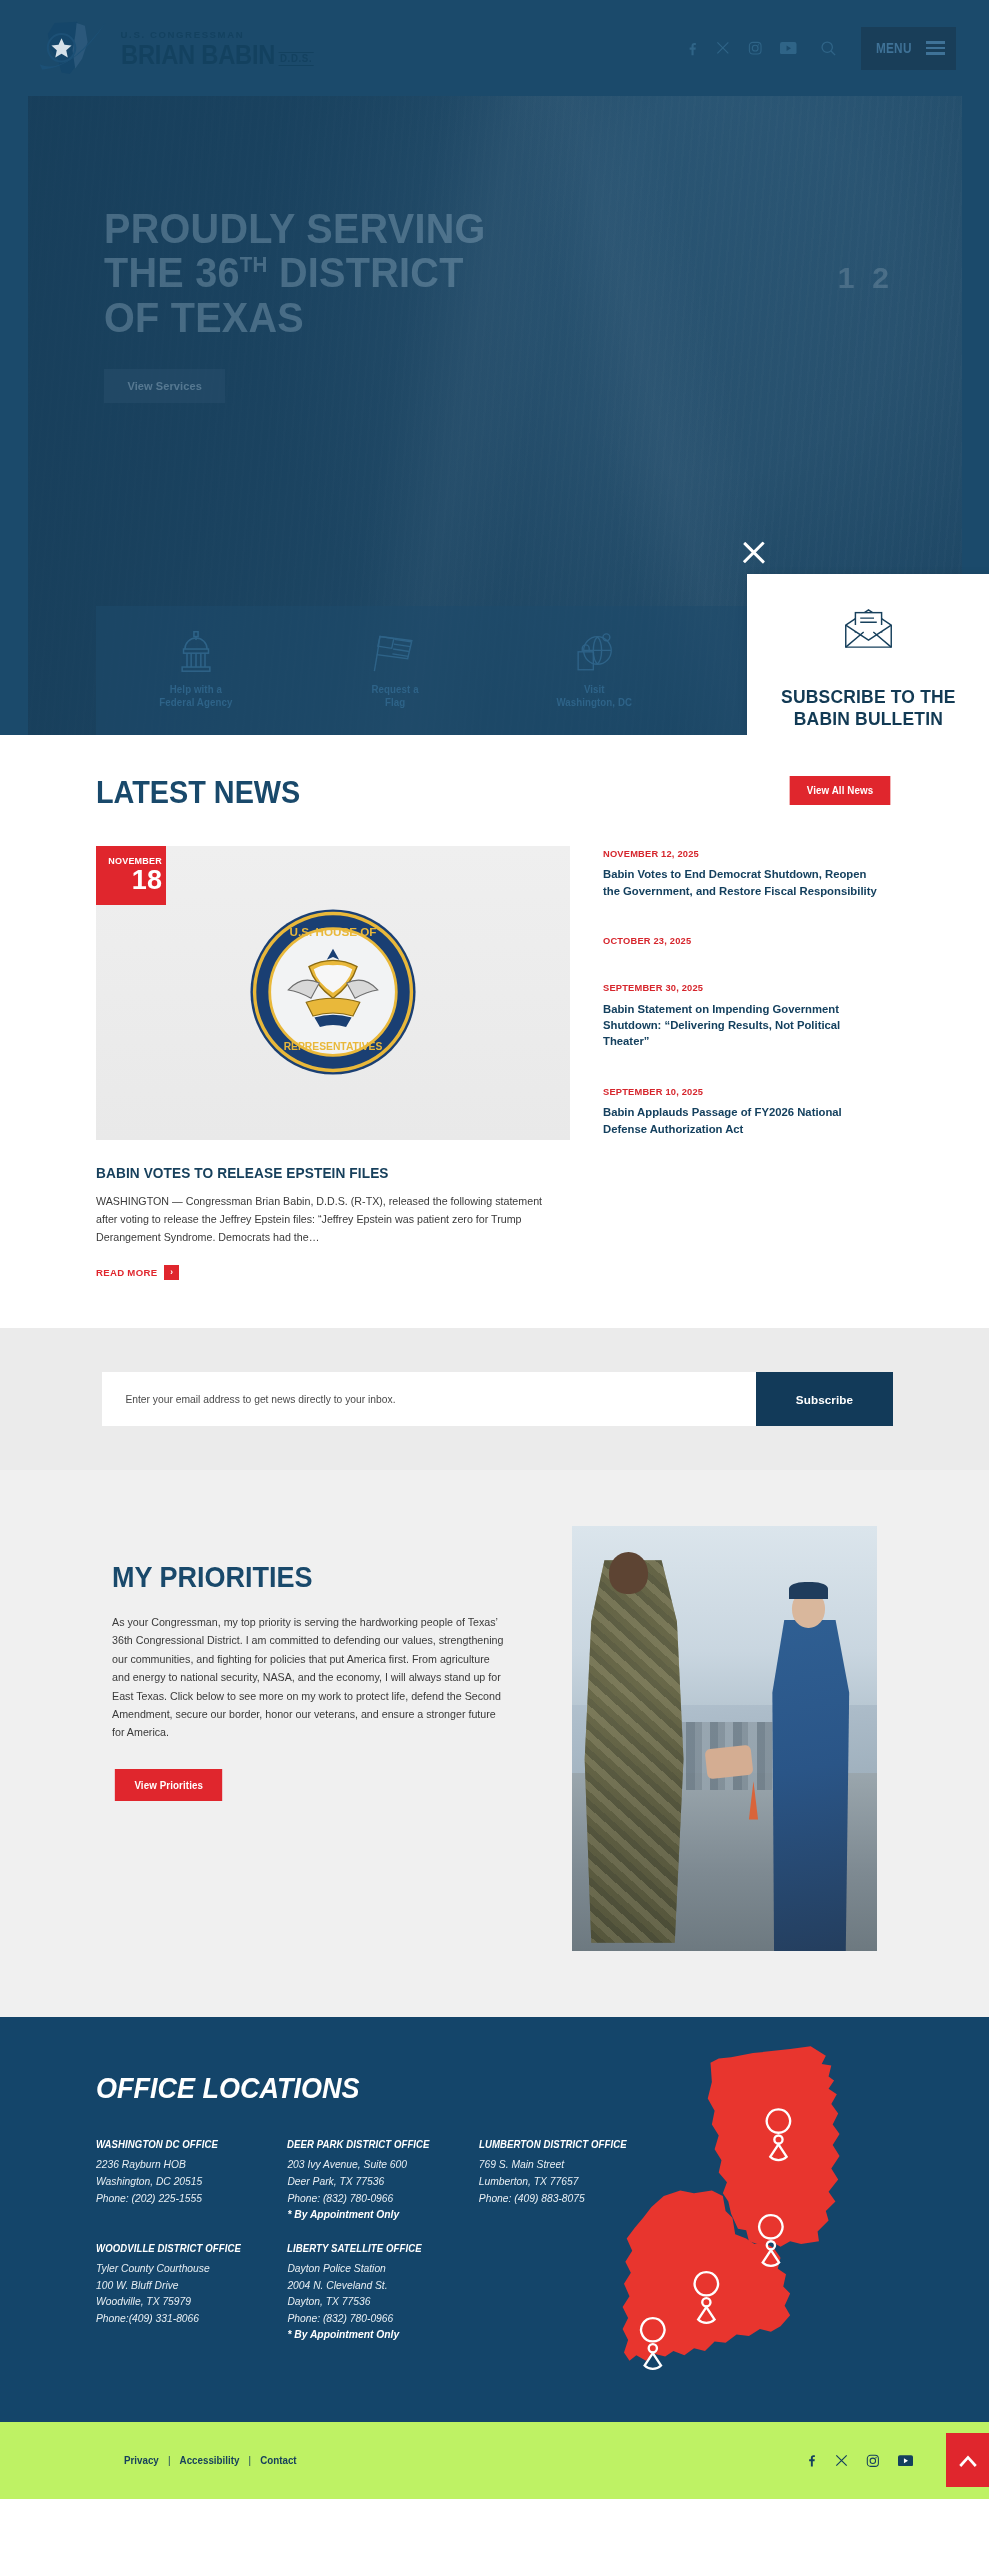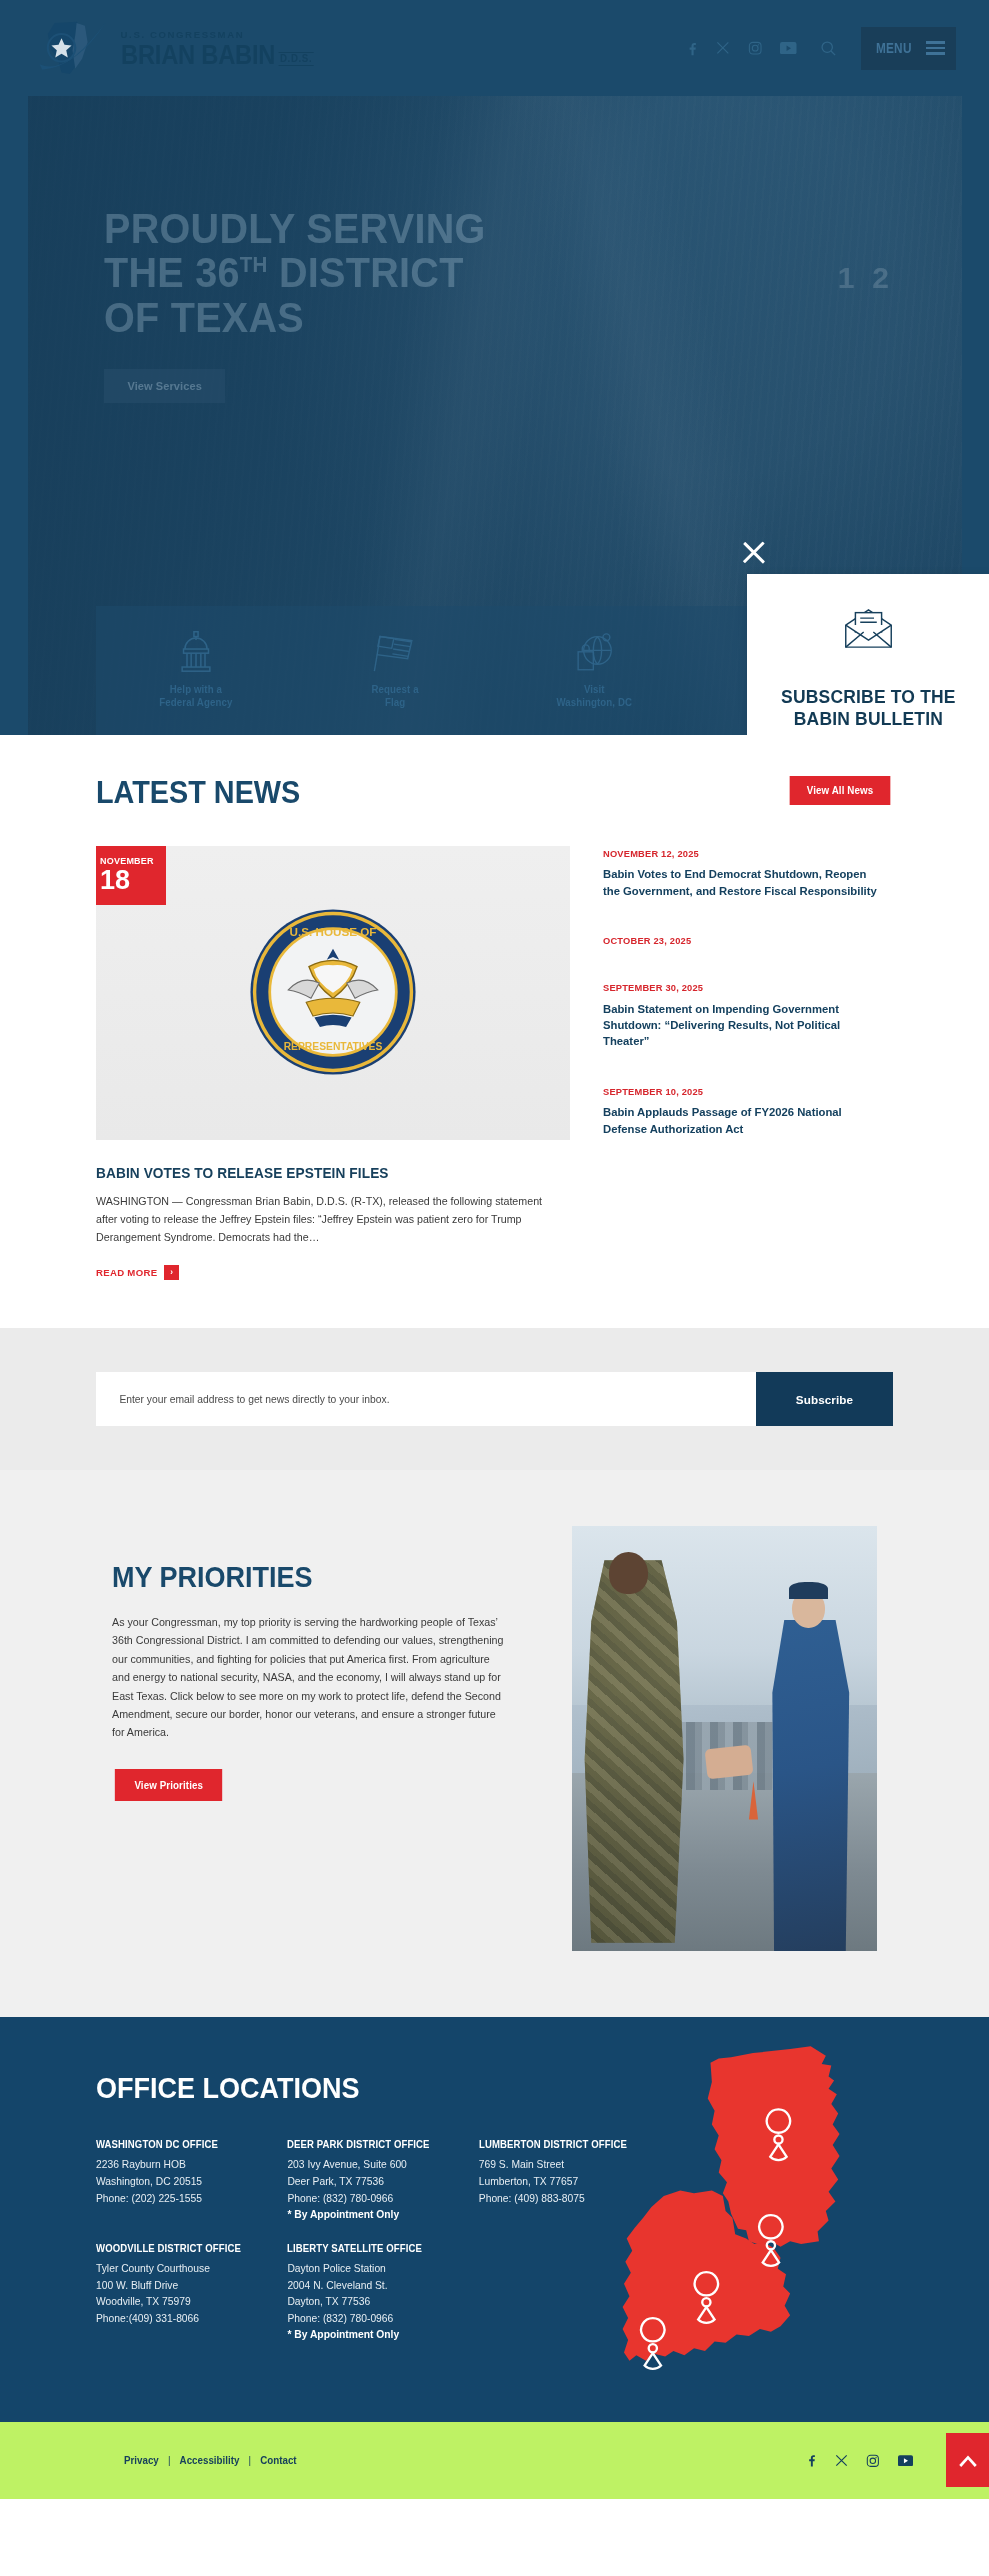--- a/index.html
+++ b/index.html
@@ -147,21 +147,21 @@
   }
   .news-body { display:flex; gap:33px; margin-top:38px; }
   .feature { width:474px; position:relative; }
   .feature-media {
     position:relative; height:294px;
     background:linear-gradient(180deg,#efefef 0%,#e9e9e9 100%);
     display:flex; align-items:center; justify-content:center;
   }
   .date-badge {
     position:absolute; top:0; left:0; background:#e0262d; color:#fff;
-    width:70px; padding:9.6px 4.1px 11px; text-align:left; z-index:3;
+    width:70px; padding:9.6px 4.1px 11px; text-align:right; z-index:3;
   }
   .date-badge .dm { font-size:9px; font-weight:800; letter-spacing:0.2px; display:block; }
   .date-badge .dd { font-size:27px; font-weight:900; line-height:1; display:block; margin-top:1.4px; }
   .feature-title {
     margin-top:25px; font-size:14.4px; font-weight:900; color:#17405c;
     letter-spacing:0.1px; transform:scaleX(.95); transform-origin:left;
   }
   .feature-excerpt {
     margin-top:12.4px; font-size:10.7px; line-height:1.68; color:#3a3a3a; max-width:460px;
   }
@@ -176,21 +176,21 @@
   .news-list { flex:1; padding-top:2.7px; }
   .nl-item { margin-bottom:37px; cursor:pointer; max-width:275px; }
   .nl-date { color:#d6252c; font-size:9.3px; font-weight:800; letter-spacing:0.2px; margin-bottom:7.6px; }
   .nl-title { color:#14405e; font-size:11.3px; font-weight:800; line-height:1.45; }
 
   
   .signup-band { background:#ebebeb; padding:44px 96px; }
   .signup-row { display:flex; height:54px; }
   .signup-input {
     flex:1; border:none; background:#fff; padding:0 23.4px;
-    font-size:10.3px; color:#4a4a4a; font-family:inherit; outline:none;
+    font-size:10.3px; color:#4a4a4a; font-family:inherit; outline:none;margin-left:6px;
   }
   .signup-input::placeholder { color:#4a4a4a; }
   .signup-btn {
     width:137px; background:#123a59; color:#fff; border:none;
     font-size:11.7px; font-weight:800; cursor:pointer; letter-spacing:0.1px;
   }
 
   
   .priorities { background:#f0f0f0; padding:56px 112px 66px; display:flex; gap:34px; align-items:flex-start; }
   .pri-left { width:426px; padding-top:36px; }
@@ -229,21 +229,21 @@
   .pp-head2 { position:absolute; right:17%; top:15%; width:11%; height:9%;
     background:#d9b79c; border-radius:48%; }
   .pp-cap { position:absolute; right:16%; top:13%; width:13%; height:4%;
     background:#1f3c5c; border-radius:40% 40% 0 0; }
   .pp-hands { position:absolute; left:44%; top:52%; width:15%; height:7%;
     background:#d4ad92; border-radius:5.5px; transform:rotate(-6deg); }
   .pp-cone { position:absolute; left:58%; top:60%; width:3%; height:9%;
     background:#d9643a; clip-path:polygon(50% 0,100% 100%,0 100%); }
 
   
-  .offices { background:#14456a; padding:56px 96px 82px; position:relative; color:#fff; }
+  .offices { background:#14456a; padding:56px 96px 82px; position:relative; color:#fff;font-style:italic; }
   .off-title { font-size:30px; font-weight:900; color:#fff; line-height:1;
     transform:scaleX(.9); transform-origin:left; margin-bottom:36px; }
   .off-grid { display:grid; grid-template-columns:179px 179px 179px; gap:23.4px 12.4px; max-width:550px; }
   .off-name { font-size:10.3px; font-weight:900; letter-spacing:0.1px; margin-bottom:6.9px; transform:scaleX(.93); transform-origin:left; }
   .off-line { font-size:10.3px; line-height:1.62; color:#e7eef3; }
   .off-appt { font-size:10.3px; font-weight:800; color:#fff; margin-top:1.4px; }
   .map-wrap { position:absolute; right:82px; top:20.6px; width:323px; height:357px; }
   .map-wrap svg { display:block; width:100%; height:100%; }
 
   

